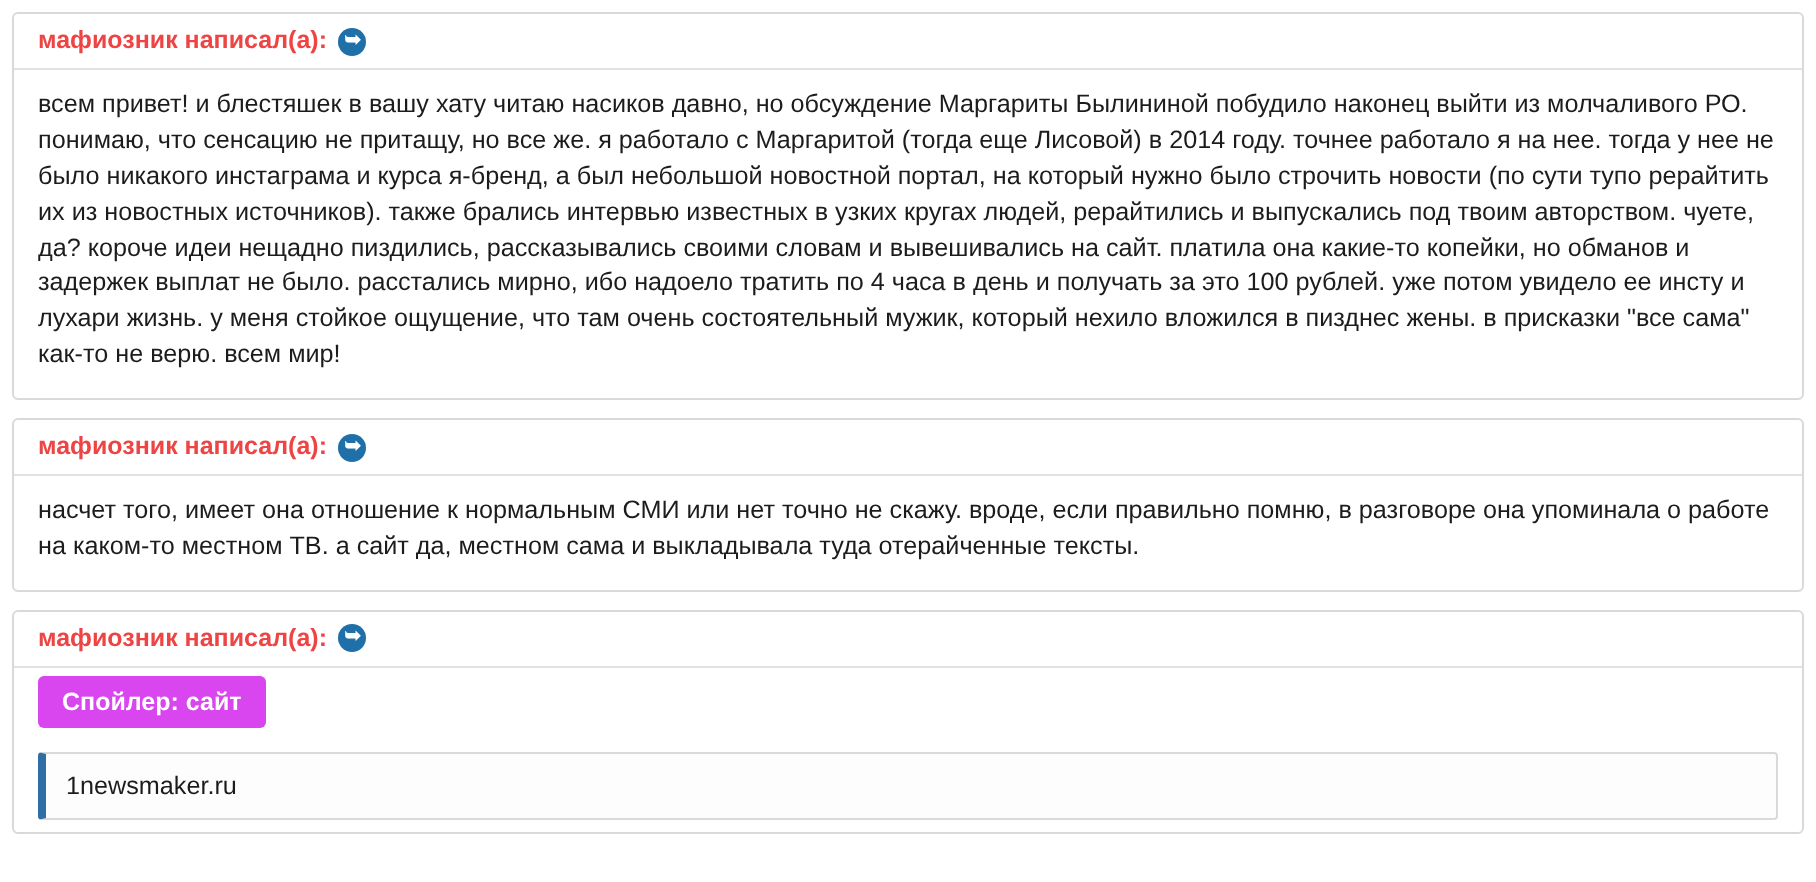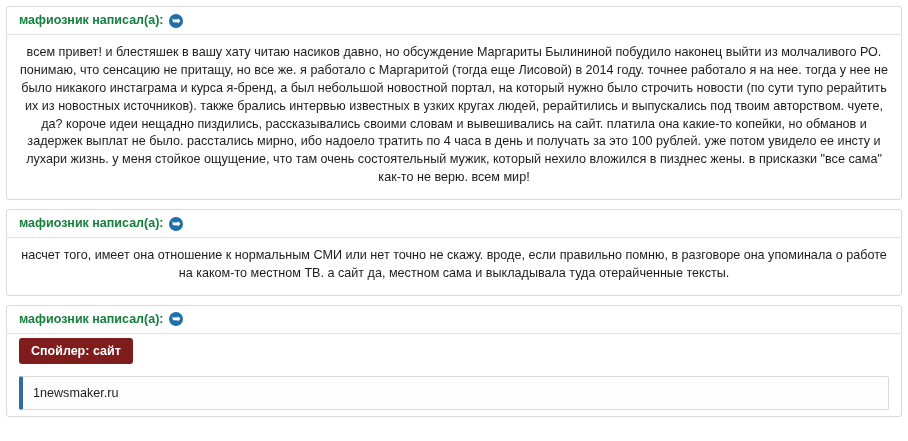--- a/index.html
+++ b/index.html
@@ -31,21 +31,21 @@
     margin-top: 6px;
   }
   .post-header {
     padding: 6px 12px 4px 12px;
     display: flex;
     align-items: center;
     gap: 6px;
     line-height: 1.2;
   }
   .author-line {
-    color: #15803d;
+    color: #ef4444;
     font-size: 12.5px;
     font-weight: 700;
     white-space: nowrap;
   }
   .quote-icon {
     display: inline-flex;
     align-items: center;
     justify-content: center;
     width: 14px;
     height: 14px;
@@ -64,28 +64,27 @@
   }
   .post-body {
     padding: 9px 12px 12px 12px;
     font-size: 12.6px;
     line-height: 1.42;
     color: #1c1c1c;
     text-align: left;
   }
   .post-body p {
     margin: 0;
-    text-align: center;
   }
   .spoiler-wrap {
     padding: 4px 12px 2px 12px;
   }
   .spoiler-button {
     display: inline-block;
-    background: #7f1d1d;
+    background: #d946ef;
     color: #ffffff;
     font-size: 12.5px;
     font-weight: 700;
     padding: 6px 12px;
     border-radius: 3px;
     cursor: pointer;
     user-select: none;
   }
   .spoiler-content {
     margin: 10px 12px 6px 12px;

